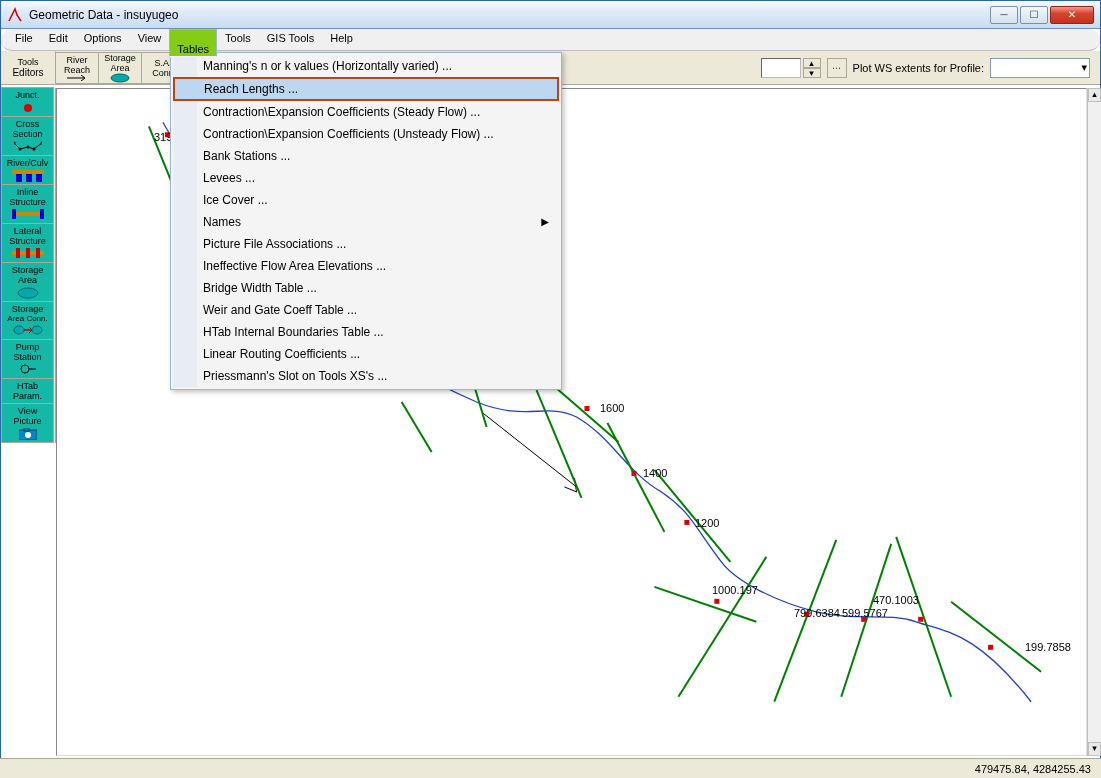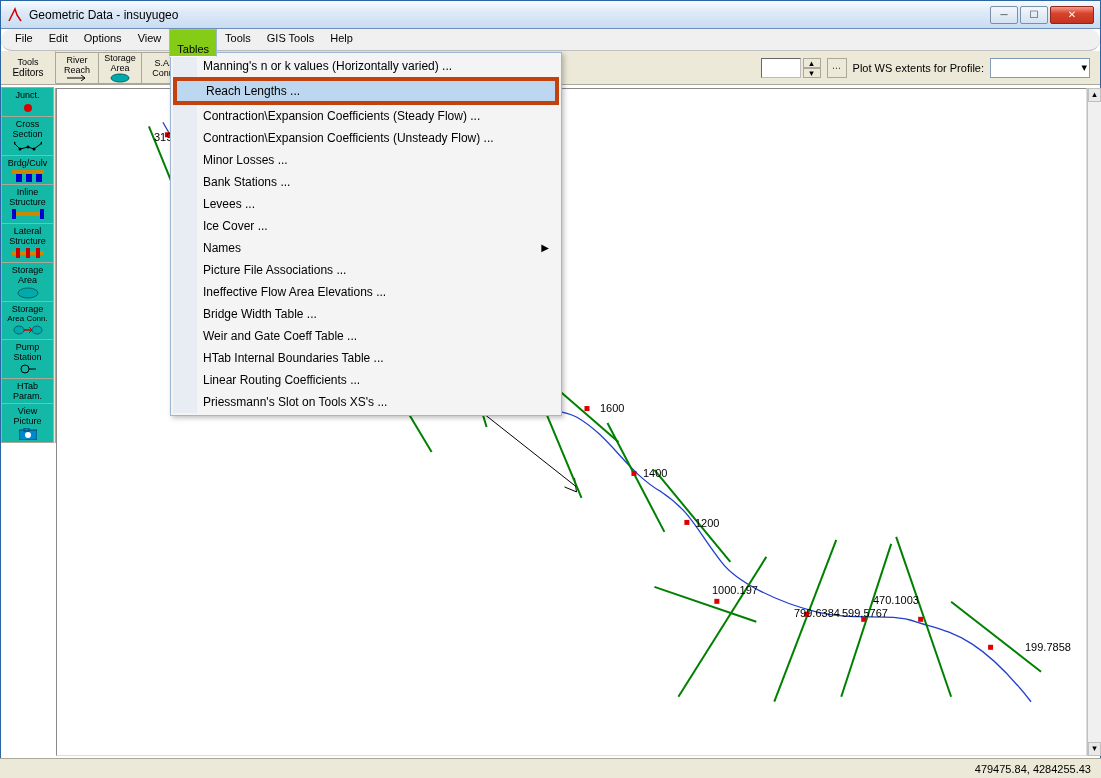--- a/index.html
+++ b/index.html
@@ -31,21 +31,21 @@
   .tc-icon { height:12px; margin-top:2px; }
   
   .canvas { position:absolute; left:56px; top:88px; right:14px; bottom:22px; background:#fff; border:1px inset #ddd; overflow:hidden;}
   .scroll-v { position:absolute; right:0; top:88px; bottom:22px; width:14px; background:#f0f0f0; border-left:1px solid #c0c0c0; display:flex;flex-direction:column;}
   .scroll-v .sbtn { height:14px; background:#e9e9e9; border:1px solid #c0c0c0; font-size:9px;text-align:center;}
   .scroll-v .track { flex:1; }
   .statusbar { position:absolute; left:0; right:0; bottom:0; height:20px; background:#ece9d8; border-top:1px solid #aca899; display:flex; align-items:center; justify-content:flex-end; padding-right:10px; font-size:11px;}
   
   .dropdown { position:absolute; left:170px; top:52px; width:392px; background:#f4f4f4; border:1px solid #9db6d4; box-shadow:2px 2px 5px rgba(0,0,0,0.25); z-index:15; padding:2px;}
   .dropdown .dd-item { padding:4px 28px 4px 30px; font-size:12px; cursor:default; position:relative;}
-  .dropdown .dd-item.highlight { background:#bcd7ef; border:4px solid #c2410c; padding:3px 27px 3px 29px;}
+  .dropdown .dd-item.highlight { background:#bcd7ef; border:2px solid #c2410c; padding:3px 27px 3px 29px;}
   .dropdown .dd-item .arrow { position:absolute; right:10px; top:5px; font-size:10px;}
   .dropdown .icon-col { position:absolute; left:2px; top:2px; bottom:2px; width:24px; background:#e8edf3; }
   .station-label { position:absolute; font-size:11px; color:#000; white-space:nowrap; }
 </style>
 </head>
 <body>
 
 <div class="titlebar">
   <svg class="app-icon" viewBox="0 0 16 16">
       <path d="M2 14 L8 2 L10 8 L14 14" stroke="#c00" stroke-width="1.5" fill="none"></path>
@@ -120,21 +120,21 @@
     <svg class="tc-icon" width="28" height="10">
         <polyline points="0,2 6,8 14,6 20,8 28,2" fill="none" stroke="#000"></polyline>
         <circle cx="0" cy="2" r="1.5"></circle>
         <circle cx="6" cy="8" r="1.5"></circle>
         <circle cx="14" cy="6" r="1.5"></circle>
         <circle cx="20" cy="8" r="1.5"></circle>
         <circle cx="28" cy="2" r="1.5"></circle>
       </svg>
   </div>
   <div class="tc-btn">
-    <span>Brdg/Culv</span>
+    <span>River/Culv</span>
     <svg class="tc-icon" width="32" height="12">
         <rect x="0" y="0" width="32" height="4" fill="#c80"></rect>
         <rect x="4" y="4" width="6" height="8" fill="#00c"></rect>
         <rect x="14" y="4" width="6" height="8" fill="#00c"></rect>
         <rect x="24" y="4" width="6" height="8" fill="#00c"></rect>
       </svg>
   </div>
   <div class="tc-btn">
     <span>Inline</span>
     <span>Structure</span>
@@ -249,21 +249,20 @@
 <div class="statusbar">
   <span>479475.84, 4284255.43</span>
 </div>
 
 <div class="dropdown">
   <div class="icon-col"></div>
   <div class="dd-item"><span>Manning's n or k values (Horizontally varied) ...</span></div>
   <div class="dd-item highlight"><span>Reach Lengths ...</span></div>
   <div class="dd-item"><span>Contraction\Expansion Coefficients (Steady Flow) ...</span></div>
   <div class="dd-item"><span>Contraction\Expansion Coefficients (Unsteady Flow) ...</span></div>
-  <div class="dd-item"><span>Minor Losses ...</span></div>
   <div class="dd-item"><span>Bank Stations ...</span></div>
   <div class="dd-item"><span>Levees ...</span></div>
   <div class="dd-item"><span>Ice Cover ...</span></div>
   <div class="dd-item"><span>Names</span><span class="arrow">▶</span></div>
   <div class="dd-item"><span>Picture File Associations ...</span></div>
   <div class="dd-item"><span>Ineffective Flow Area Elevations ...</span></div>
   <div class="dd-item"><span>Bridge Width Table ...</span></div>
   <div class="dd-item"><span>Weir and Gate Coeff Table ...</span></div>
   <div class="dd-item"><span>HTab Internal Boundaries Table ...</span></div>
   <div class="dd-item"><span>Linear Routing Coefficients ...</span></div>

